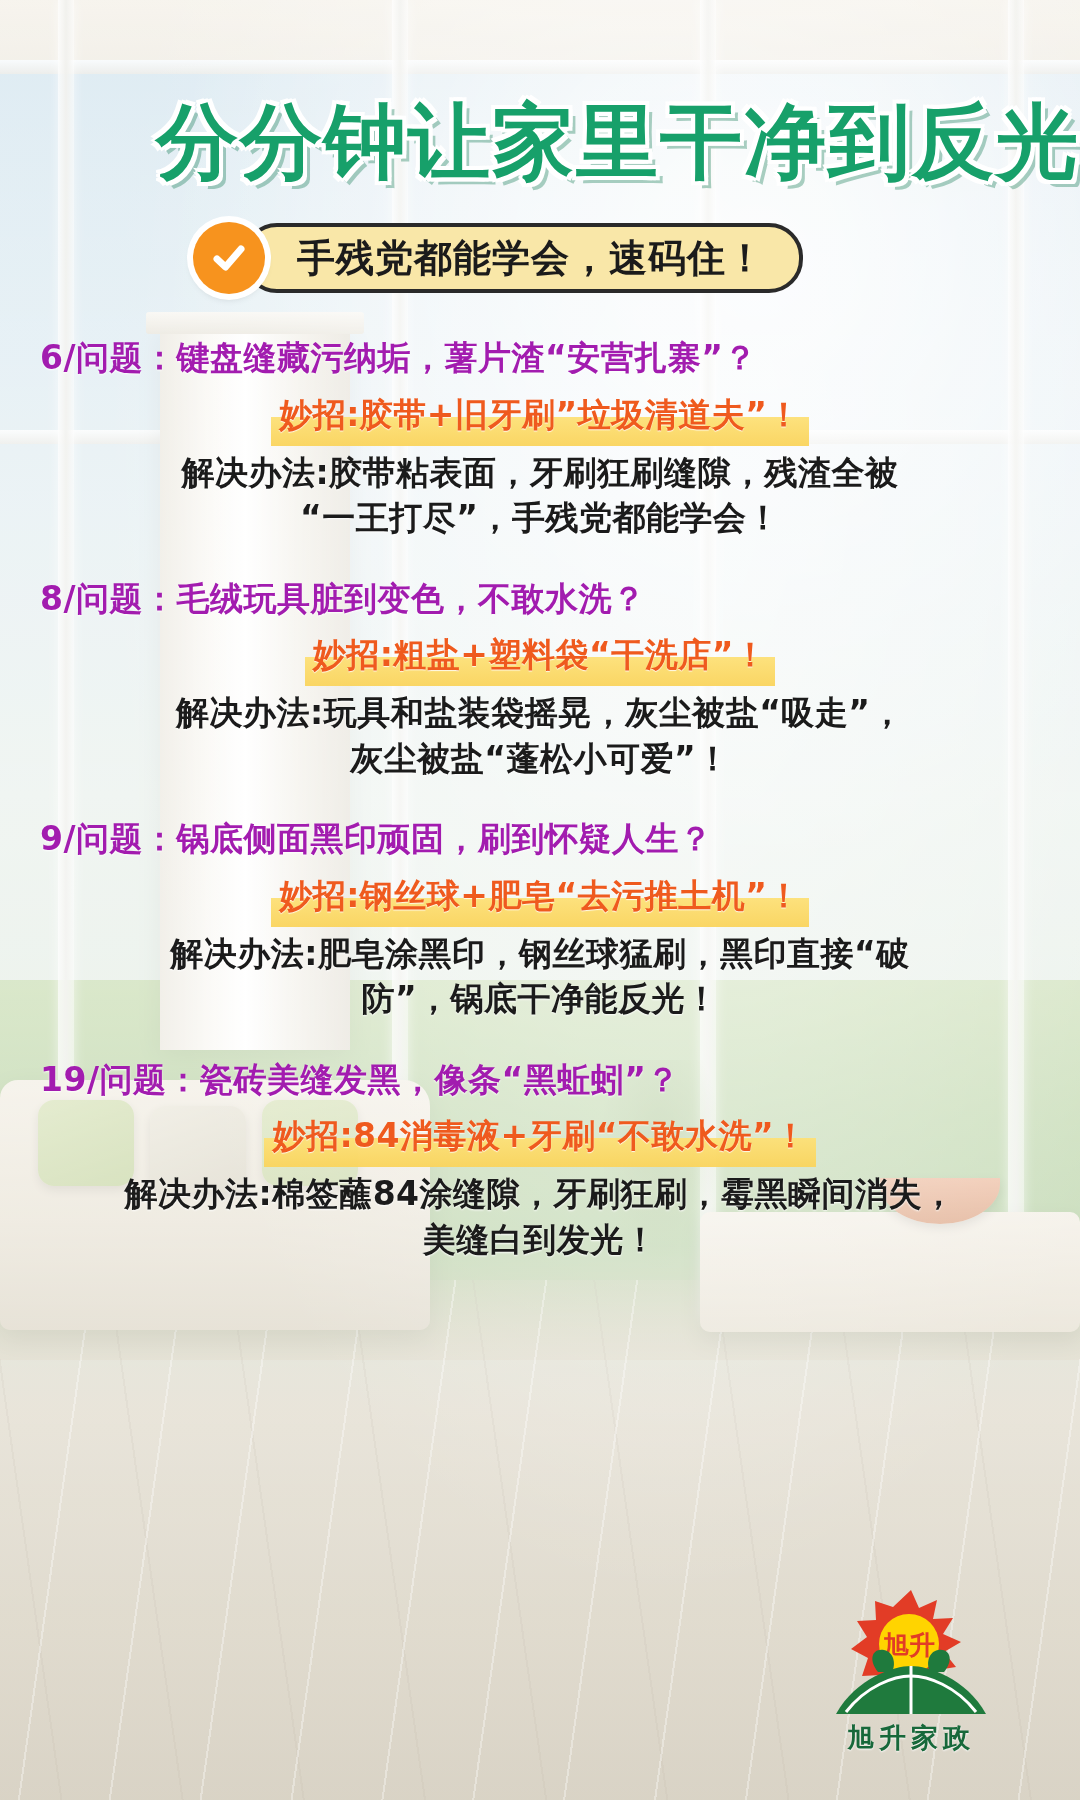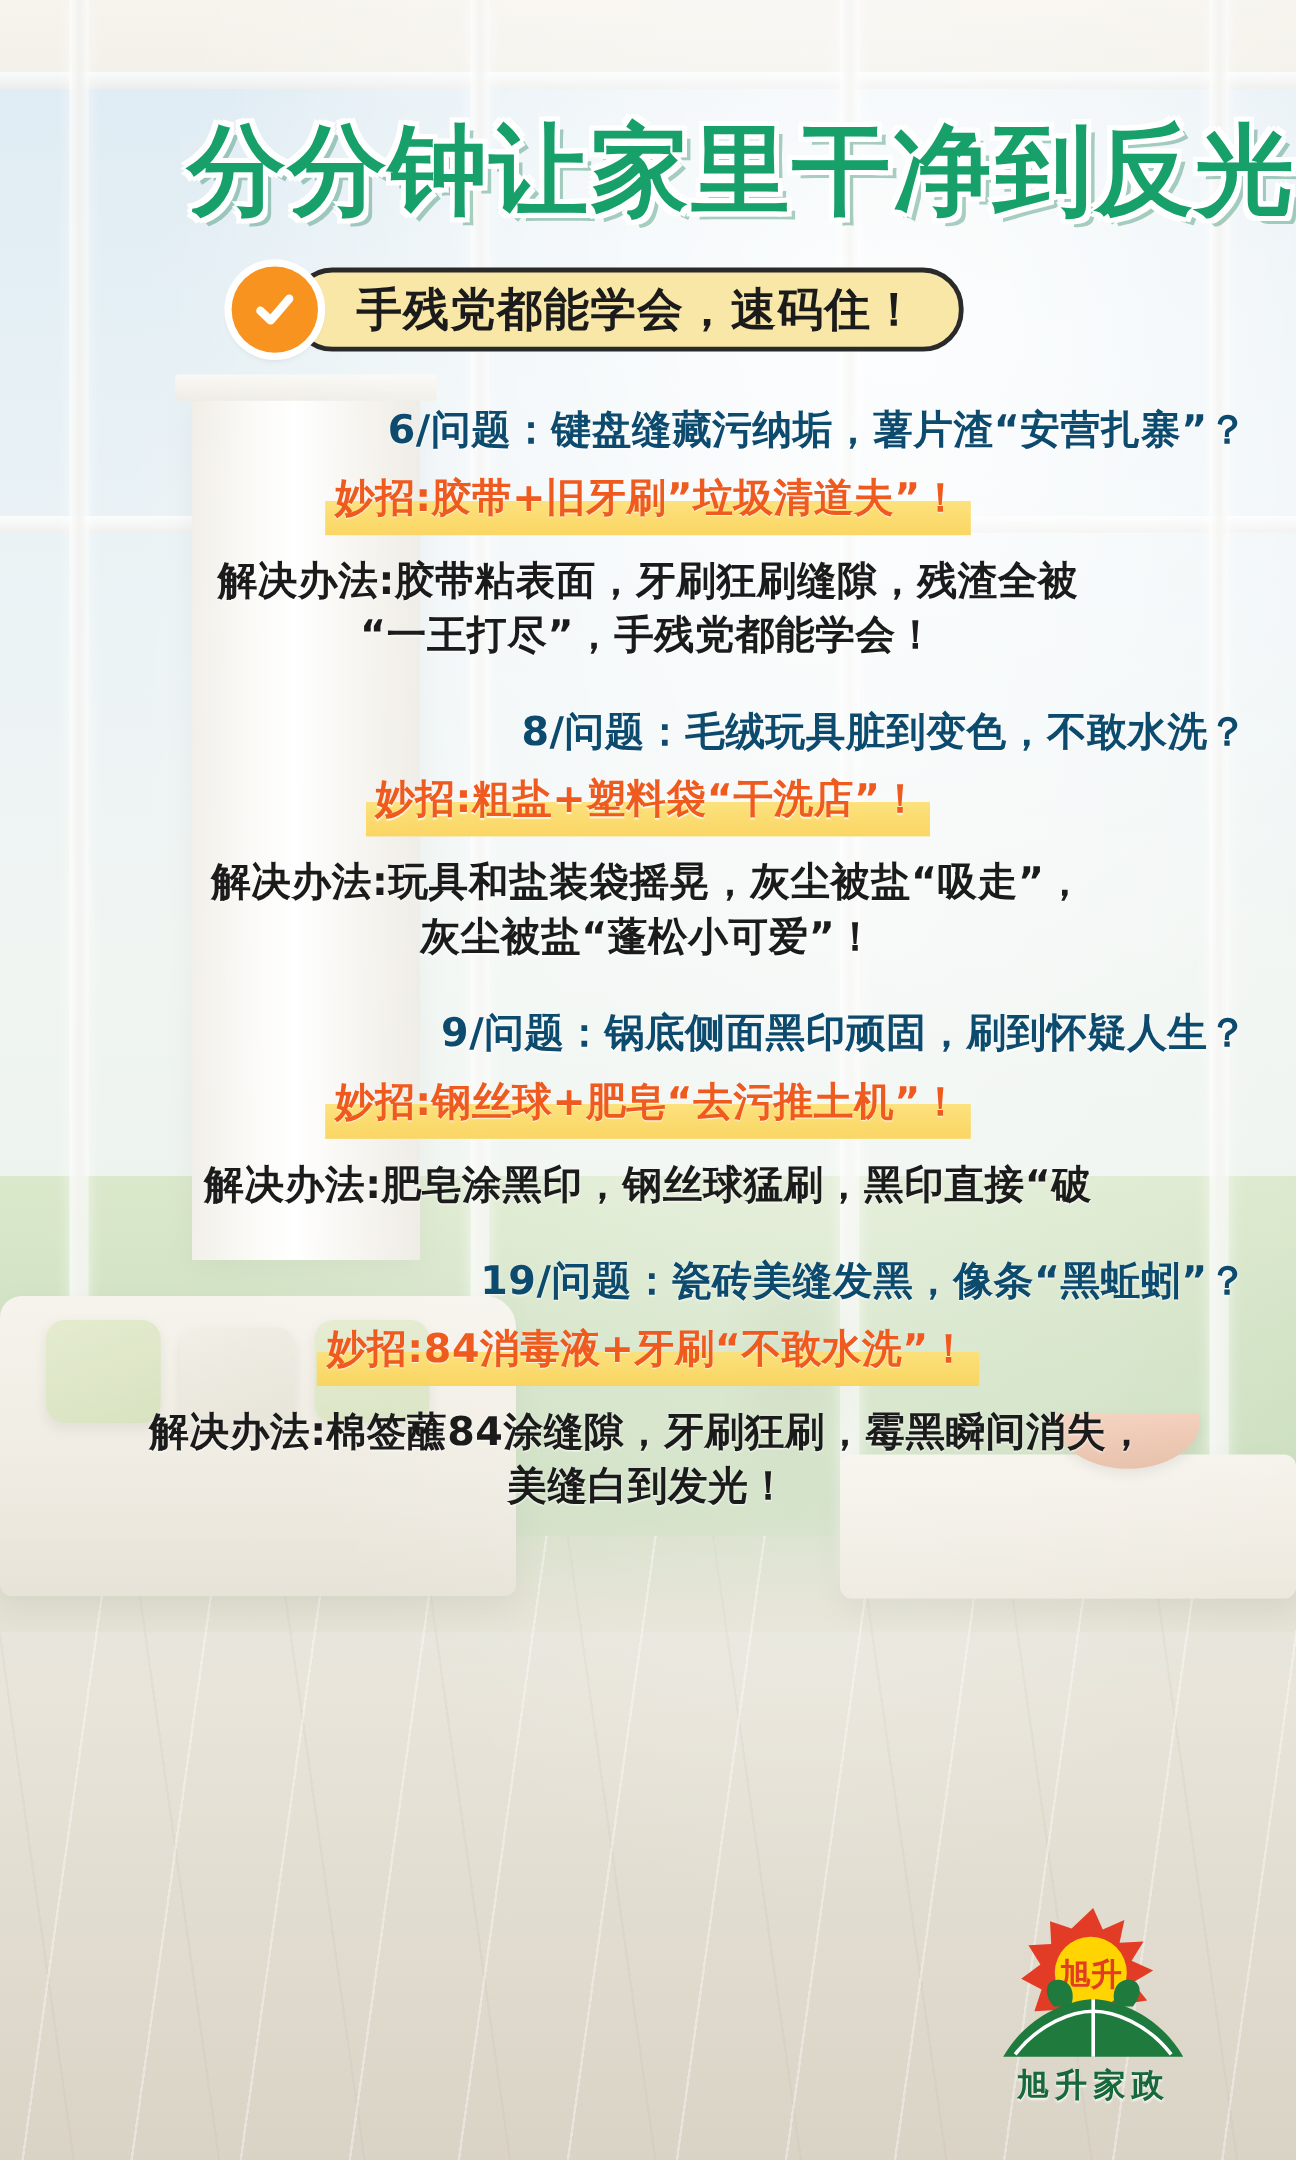--- a/index.html
+++ b/index.html
@@ -228,22 +228,22 @@
     left: 0;
     width: 1080px;
   }
   .block {
     margin-bottom: 36px;
   }
   .q {
     font-family: "DejaVu Sans", "Liberation Sans", sans-serif;
     font-size: 33px;
     font-weight: bold;
-    color: #0c4a6e;
-    text-align: right;
+    color: #a21caf;
+    text-align: left;
     letter-spacing: 0.5px;
     padding: 0 40px;
     line-height: 1.35;
     text-shadow: 0 1px 2px rgba(255,255,255,0.9);
   }
   .tip-row {
     display: flex;
     justify-content: center;
     margin-top: 10px;
   }
@@ -253,21 +253,21 @@
     font-size: 33px;
     font-weight: bold;
     color: #ef5a1e;
     letter-spacing: 0.5px;
     padding: 2px 8px 8px 8px;
     background: linear-gradient(180deg, rgba(255,236,150,0) 48%, rgba(253,224,118,0.95) 48%, rgba(250,212,92,0.95) 100%);
     text-shadow: 0 1px 1px rgba(255,255,255,0.85);
     white-space: nowrap;
   }
   .ans {
-    margin-top: 15px;
+    margin-top: 4px;
     font-family: "DejaVu Sans", "Liberation Sans", sans-serif;
     font-size: 33px;
     font-weight: bold;
     color: #1b1b1b;
     text-align: center;
     letter-spacing: 0.5px;
     padding: 0 34px;
     line-height: 1.38;
     text-shadow: 0 1px 2px rgba(255,255,255,0.9);
   }
@@ -367,20 +367,21 @@
         </div>
       </div>
 
       <div class="block">
         <div class="q">9/问题：锅底侧面黑印顽固，刷到怀疑人生？</div>
         <div class="tip-row">
           <span class="tip">妙招:钢丝球+肥皂“去污推土机”！</span>
         </div>
         <div class="ans">
           <span>解决办法:肥皂涂黑印，钢丝球猛刷，黑印直接“破</span>
+          <span class="l2">防”，锅底干净能反光！</span>
         </div>
       </div>
 
       <div class="block">
         <div class="q">19/问题：瓷砖美缝发黑，像条“黑蚯蚓”？</div>
         <div class="tip-row">
           <span class="tip">妙招:84消毒液+牙刷“不敢水洗”！</span>
         </div>
         <div class="ans">
           <span>解决办法:棉签蘸84涂缝隙，牙刷狂刷，霉黑瞬间消失，</span>

